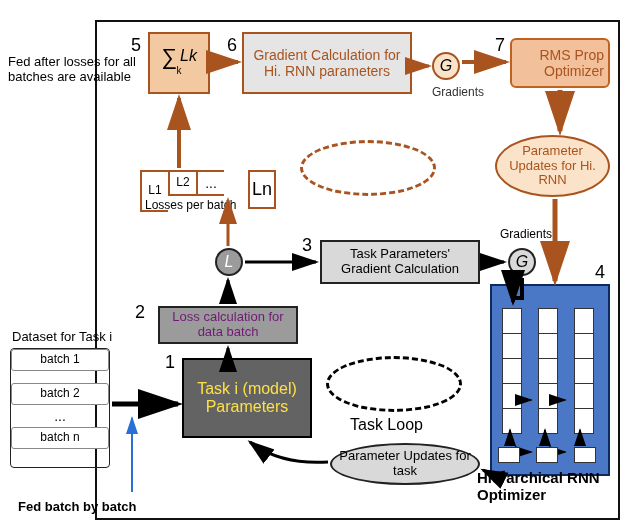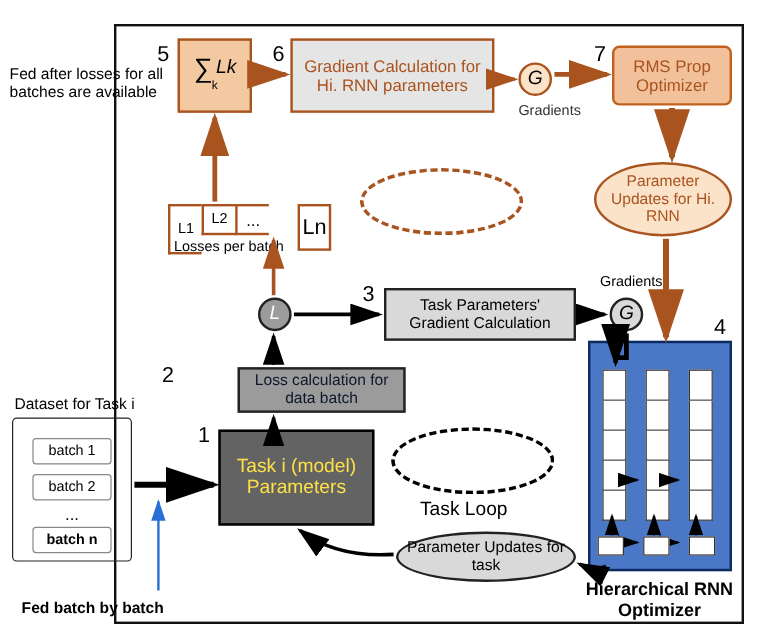--- a/index.html
+++ b/index.html
@@ -54,42 +54,42 @@
       <span style="font-size:16px; font-style:italic; position:relative; top:-3px;">Lk</span><br>
       <span style="font-size:10px; position:relative; top:-4px;">k</span>
     </div>
   </div>
 
   <div class="abs box" style="left:242px; top:32px; width:170px; height:62px; background:#e5e5e5; border-color:#a9531e; color:#a9531e; font-size:14px;">Gradient Calculation for Hi. RNN parameters</div>
 
   <div class="abs box" style="left:432px; top:52px; width:28px; height:28px; border-radius:50%; background:#fbe3c9; border-color:#a9531e; font-style:italic; font-size:16px;">G</div>
   <div class="abs txt" style="left:432px; top:86px; font-size:12px; color:#333;">Gradients</div>
 
-  <div class="abs box" style="left:510px; top:38px; width:100px; height:50px; background:#f2c19b; border-color:#c0611f; color:#a9531e; border-radius:6px; font-size:14px;">RMS Prop Optimizer</div>
+  <div class="abs box" style="left:510px; top:38px; width:100px; height:50px; background:#f2c19b; border-color:#c0611f; color:#a9531e; border-radius:6px; font-size:14px;text-align:right;">RMS Prop Optimizer</div>
 
   <div class="abs box" style="left:495px; top:135px; width:115px; height:62px; border-radius:50%; background:#fbe3c9; border-color:#a9531e; color:#a9531e; font-size:13px;">Parameter Updates for Hi. RNN</div>
 
   <div class="abs" style="left:140px; top:170px; display:flex;">
     <div class="box" style="width:28px; height:42px; border-color:#a9531e; border-right:none; font-size:12px;">L1</div>
     <div class="box" style="width:28px; height:26px; border-color:#a9531e; border-right:none; font-size:12px;">L2</div>
     <div class="box" style="width:28px; height:26px; border-color:#a9531e; border-right:none; font-size:14px;">...</div>
     <div class="box" style="width:28px; height:39px; border-color:#a9531e; font-size:18px;margin-left:24px;">Ln</div>
   </div>
   <div class="abs txt" style="left:145px; top:199px; font-size:12px;">Losses per batch</div>
 
   <div class="abs" style="left:300px; top:140px; width:130px; height:50px; border:3px dashed #a9531e; border-radius:50%;"></div>
 
   <div class="abs box" style="left:215px; top:248px; width:28px; height:28px; border-radius:50%; background:#9b9b9b; border-color:#222; font-style:italic; font-size:16px; color:#fff;">L</div>
 
   <div class="abs box" style="left:320px; top:240px; width:160px; height:44px; background:#d9d9d9; border-color:#222; font-size:13px;">Task Parameters' Gradient Calculation</div>
 
   <div class="abs box" style="left:508px; top:248px; width:28px; height:28px; border-radius:50%; background:#d9d9d9; border-color:#222; font-style:italic; font-size:16px;">G</div>
   <div class="abs txt" style="left:500px; top:228px; font-size:12px;">Gradients</div>
 
-  <div class="abs box" style="left:158px; top:306px; width:140px; height:38px; background:#9b9b9b; border-color:#222; color:#0f172a; font-size:13px;margin-left:40px;">Loss calculation for data batch</div>
+  <div class="abs box" style="left:158px; top:306px; width:140px; height:38px; background:#9b9b9b; border-color:#222; color:#701a75; font-size:13px;">Loss calculation for data batch</div>
 
   <div class="abs box" style="left:182px; top:358px; width:130px; height:80px; background:#636363; border-color:#000; color:#fde047; font-size:16px;">Task i (model) Parameters</div>
 
   <div class="abs" style="left:326px; top:356px; width:130px; height:50px; border:3px dashed #000; border-radius:50%;"></div>
   <div class="abs txt" style="left:350px; top:368px; font-size:16px; font-weight:500;margin-top:48px;">Task Loop</div>
 
   <div class="abs box" style="left:330px; top:443px; width:150px; height:42px; border-radius:50%; background:#d9d9d9; border-color:#222; font-size:13px;">Parameter Updates for task</div>
 
   <div class="abs" style="left:490px; top:284px; width:120px; height:192px; background:#4b78c6; border:2px solid #0a2a60; box-sizing:border-box;">
 
@@ -110,29 +110,29 @@
       </div>
       <div style="display:flex; flex-direction:column;">
         <div style="width:18px;height:24px;background:#fff;border:1px solid #333;"></div>
         <div style="width:18px;height:24px;background:#fff;border:1px solid #333;border-top:none;"></div>
         <div style="width:18px;height:24px;background:#fff;border:1px solid #333;border-top:none;"></div>
         <div style="width:18px;height:24px;background:#fff;border:1px solid #333;border-top:none;"></div>
         <div style="width:18px;height:24px;background:#fff;border:1px solid #333;border-top:none;"></div>
       </div>
     </div>
   </div>
-  <div class="abs txt" style="left:477px; top:483px; width:145px; font-size:15px; font-weight:bold; text-align:center;">Hierarchical RNN Optimizer</div>
+  <div class="abs txt" style="left:477px; top:469px; width:145px; font-size:15px; font-weight:bold; ">Hierarchical RNN Optimizer</div>
 
   <div class="abs txt" style="left:12px; top:330px; font-size:13px;">Dataset for Task i</div>
-  <div class="abs" style="left:10px; top:348px; width:100px; height:120px; border:1.5px solid #222; border-radius:4px; padding:16px; box-sizing:border-box; display:flex; flex-direction:column; gap:4px;">
+  <div class="abs" style="left:10px; top:348px; width:100px; height:120px; border:1.5px solid #222; border-radius:4px; padding:0; box-sizing:border-box; display:flex; flex-direction:column; gap:4px;">
     <div class="box" style="height:22px; border:1px solid #888; font-size:12px; border-radius:3px;">batch 1</div>
     <div style="height:4px;"></div>
     <div class="box" style="height:22px; border:1px solid #888; font-size:12px; border-radius:3px;">batch 2</div>
     <div class="txt" style="text-align:center; font-size:14px; line-height:1; height:14px;">...</div>
-    <div class="box" style="height:22px; border:1px solid #888; font-size:12px; border-radius:3px;font-weight:bold;">batch n</div>
+    <div class="box" style="height:22px; border:1px solid #888; font-size:12px; border-radius:3px;">batch n</div>
   </div>
   <div class="abs txt" style="left:18px; top:500px; font-size:13px; font-weight:bold;">Fed batch by batch</div>
 
   <svg class="abs" width="636" height="532" style="left:0; top:0; pointer-events:none;">
     <defs>
       <marker id="arrBrown" markerWidth="10" markerHeight="10" refX="8" refY="3" orient="auto">
         <path d="M0,0 L9,3 L0,6 Z" fill="#a9531e"></path>
       </marker>
       <marker id="arrBlack" markerWidth="10" markerHeight="10" refX="8" refY="3" orient="auto">
         <path d="M0,0 L9,3 L0,6 Z" fill="#000"></path>

